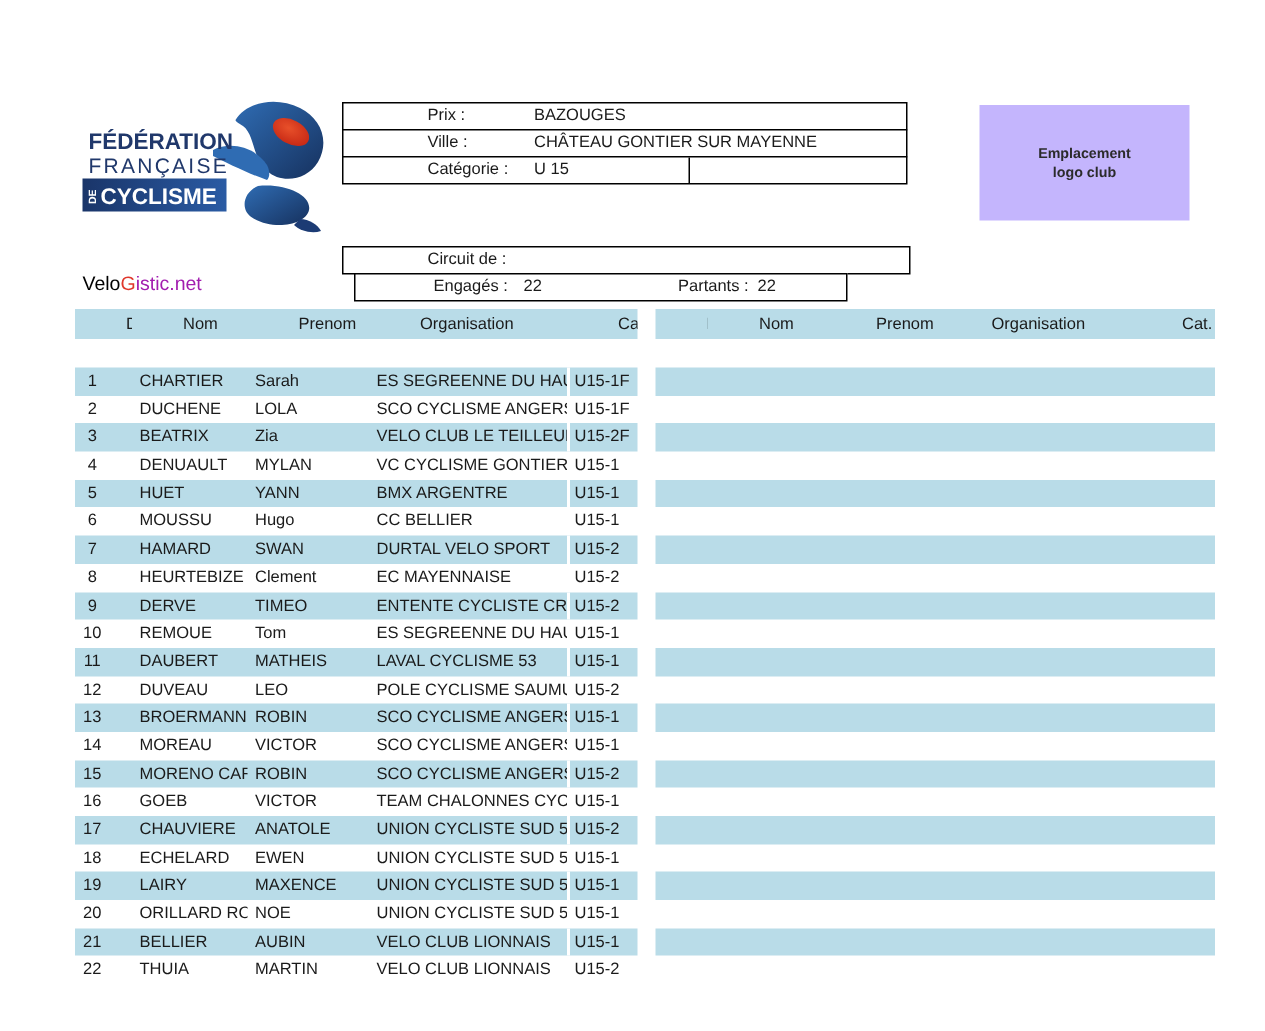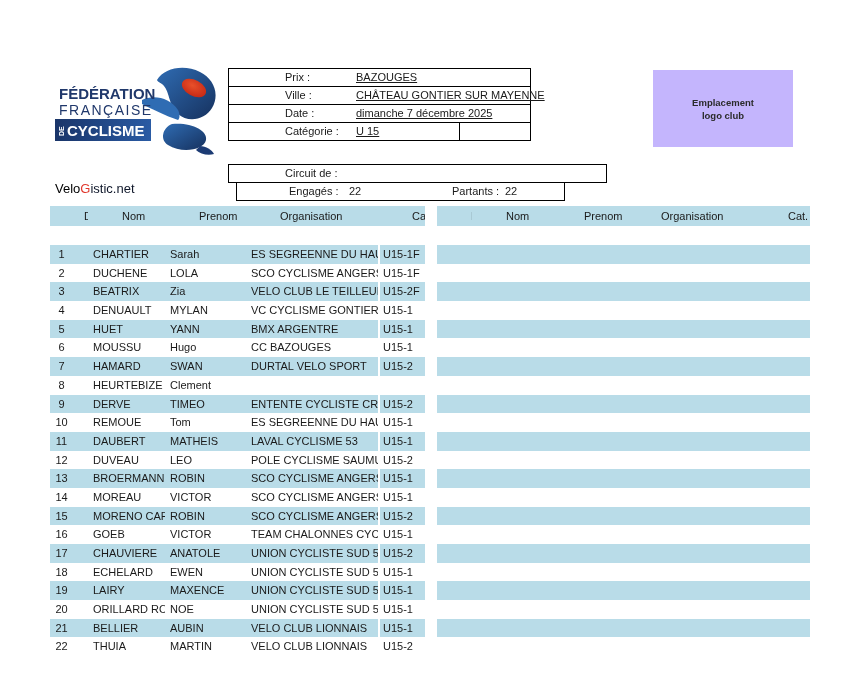--- a/index.html
+++ b/index.html
@@ -6,28 +6,28 @@
   body{
     width:843px;height:687px;position:relative;background:#ffffff;
     font-family:"Liberation Sans", sans-serif;color:#1a1a1a;overflow:hidden;
   }
   .abs{position:absolute;}
 
   
   #ffc-logo{left:54px;top:66px;width:166px;height:92px;}
 
   
-  #info-table{left:228px;top:68px;width:303px;}
+  #info-table{left:228px;top:68px;width:377px;}
   .info-row{
     position:relative;height:17px;border:1px solid #000;margin-top:-1px;
     font-size:11px;line-height:17px;background:#fff;white-space:nowrap;
   }
   .info-row:first-child{margin-top:0;}
   .info-label{position:absolute;left:56px;}
-  .info-value{position:absolute;left:127px;text-decoration:underline;}
+  .info-value{position:absolute;left:127px;}
   .cat-divider{position:absolute;left:230px;top:0;bottom:0;border-left:1px solid #000;}
 
   #circuit-box{left:228px;top:164px;width:377px;height:17px;border:1px solid #000;
     font-size:11px;line-height:17px;background:#fff;}
   #circuit-box span{position:absolute;left:56px;}
 
   #engages-box{left:236px;top:182px;width:327px;height:17px;border:1px solid #000;
     font-size:11px;line-height:17px;background:#fff;}
   #engages-box .lbl1{position:absolute;left:52px;}
   #engages-box .val1{position:absolute;left:112px;}
@@ -36,21 +36,21 @@
 
   
   #logo-club-box{left:653px;top:70px;width:140px;height:77px;background:#c4b5fd;
     text-align:center;font-size:9.5px;font-weight:bold;color:#2b2b2b;
     padding-top:26px;box-sizing:border-box;line-height:13px;}
 
   
   #watermark{left:55px;top:181px;font-size:13px;}
   #watermark .p1{color:#000000;}
   #watermark .p2{color:#e0372c;}
-  #watermark .p3{color:#0f172a;}
+  #watermark .p3{color:#a21caf;}
 
   
   .grid-row{display:grid;align-items:center;}
   .left-cols{grid-template-columns:38px 77px 81px 132px 2px 45px;}
   .right-cols{grid-template-columns:35px 78px 77px 127px 56px;}
 
   #left-header{left:50px;top:206px;width:375px;height:20px;}
   #right-header{left:437px;top:206px;width:373px;height:20px;}
   .thead{background:var(--blue);font-size:11px;line-height:20px;}
   .thead .hc{padding-left:5px;overflow:hidden;white-space:nowrap;margin-left:29px;}
@@ -105,24 +105,20 @@
 <div class="abs" id="info-table">
   <div class="info-row">
     <span class="info-label">Prix :</span>
     <span class="info-value">BAZOUGES</span>
   </div>
   <div class="info-row">
     <span class="info-label">Ville :</span>
     <span class="info-value">CHÂTEAU GONTIER SUR MAYENNE</span>
   </div>
   <div class="info-row">
-    <span class="info-label">Date :</span>
-    <span class="info-value">dimanche 7 décembre 2025</span>
-  </div>
-  <div class="info-row">
     <span class="info-label">Catégorie :</span>
     <span class="info-value">U 15</span>
     <span class="cat-divider"></span>
   </div>
 </div>
 
 <div class="abs" id="circuit-box">
   <span>Circuit de :</span>
 </div>
 
@@ -195,36 +191,37 @@
     <span class="c nom">HUET</span>
     <span class="c prenom">YANN</span>
     <span class="c org">BMX ARGENTRE</span>
     <span class="c gap"></span>
     <span class="c cat">U15-1</span>
   </div>
     <div class="t-row grid-row left-cols white">
     <span class="c dos">6</span>
     <span class="c nom">MOUSSU</span>
     <span class="c prenom">Hugo</span>
-    <span class="c org">CC BAZOUGES</span>
+    <span class="c org">CC BELLIER</span>
     <span class="c gap"></span>
     <span class="c cat">U15-1</span>
   </div>
     <div class="t-row grid-row left-cols blue">
     <span class="c dos">7</span>
     <span class="c nom">HAMARD</span>
     <span class="c prenom">SWAN</span>
     <span class="c org">DURTAL VELO SPORT</span>
     <span class="c gap"></span>
     <span class="c cat">U15-2</span>
   </div>
     <div class="t-row grid-row left-cols white">
     <span class="c dos">8</span>
     <span class="c nom">HEURTEBIZE</span>
     <span class="c prenom">Clement</span>
+    <span class="c org">EC MAYENNAISE</span>
     <span class="c gap"></span>
     <span class="c cat">U15-2</span>
   </div>
     <div class="t-row grid-row left-cols blue">
     <span class="c dos">9</span>
     <span class="c nom">DERVE</span>
     <span class="c prenom">TIMEO</span>
     <span class="c org">ENTENTE CYCLISTE CRAON-RENAZE</span>
     <span class="c gap"></span>
     <span class="c cat">U15-2</span>

